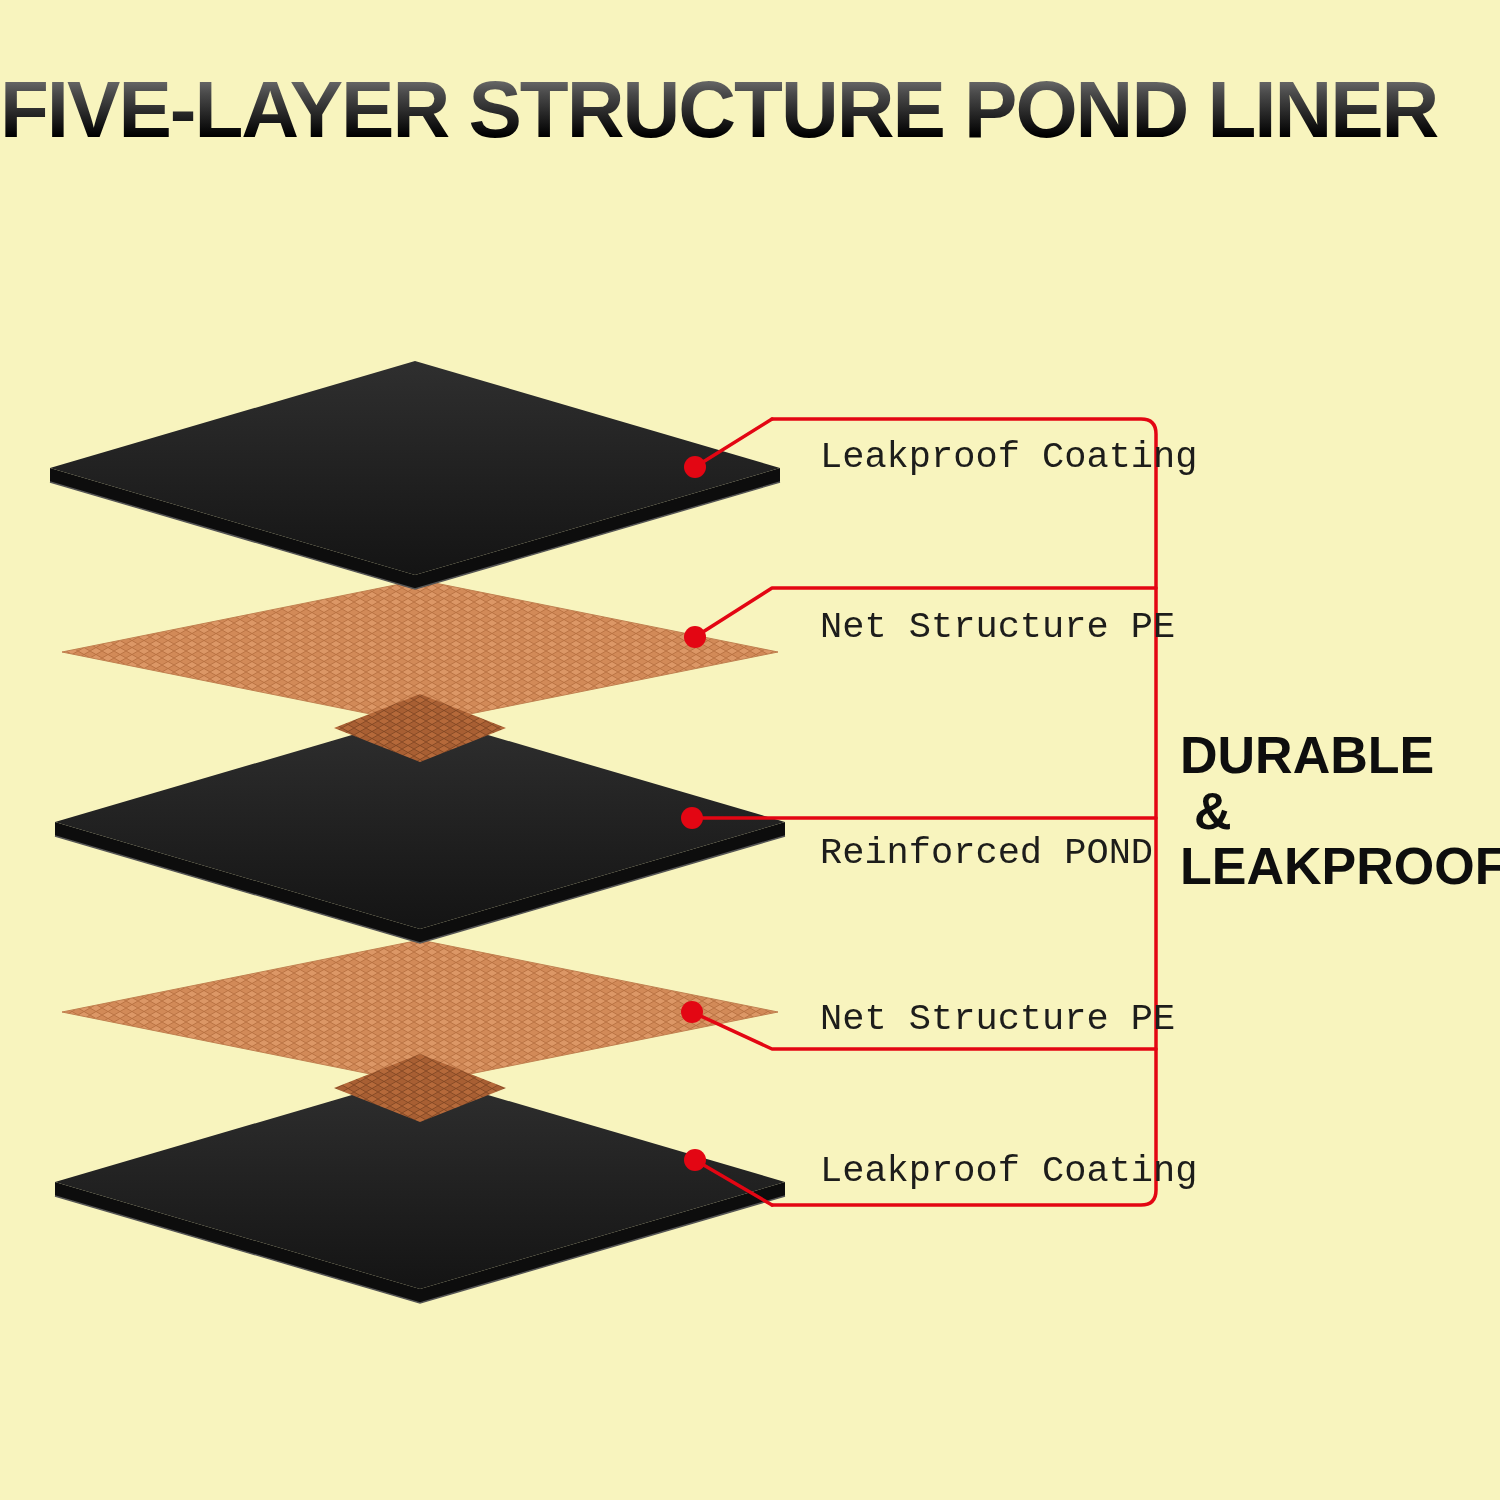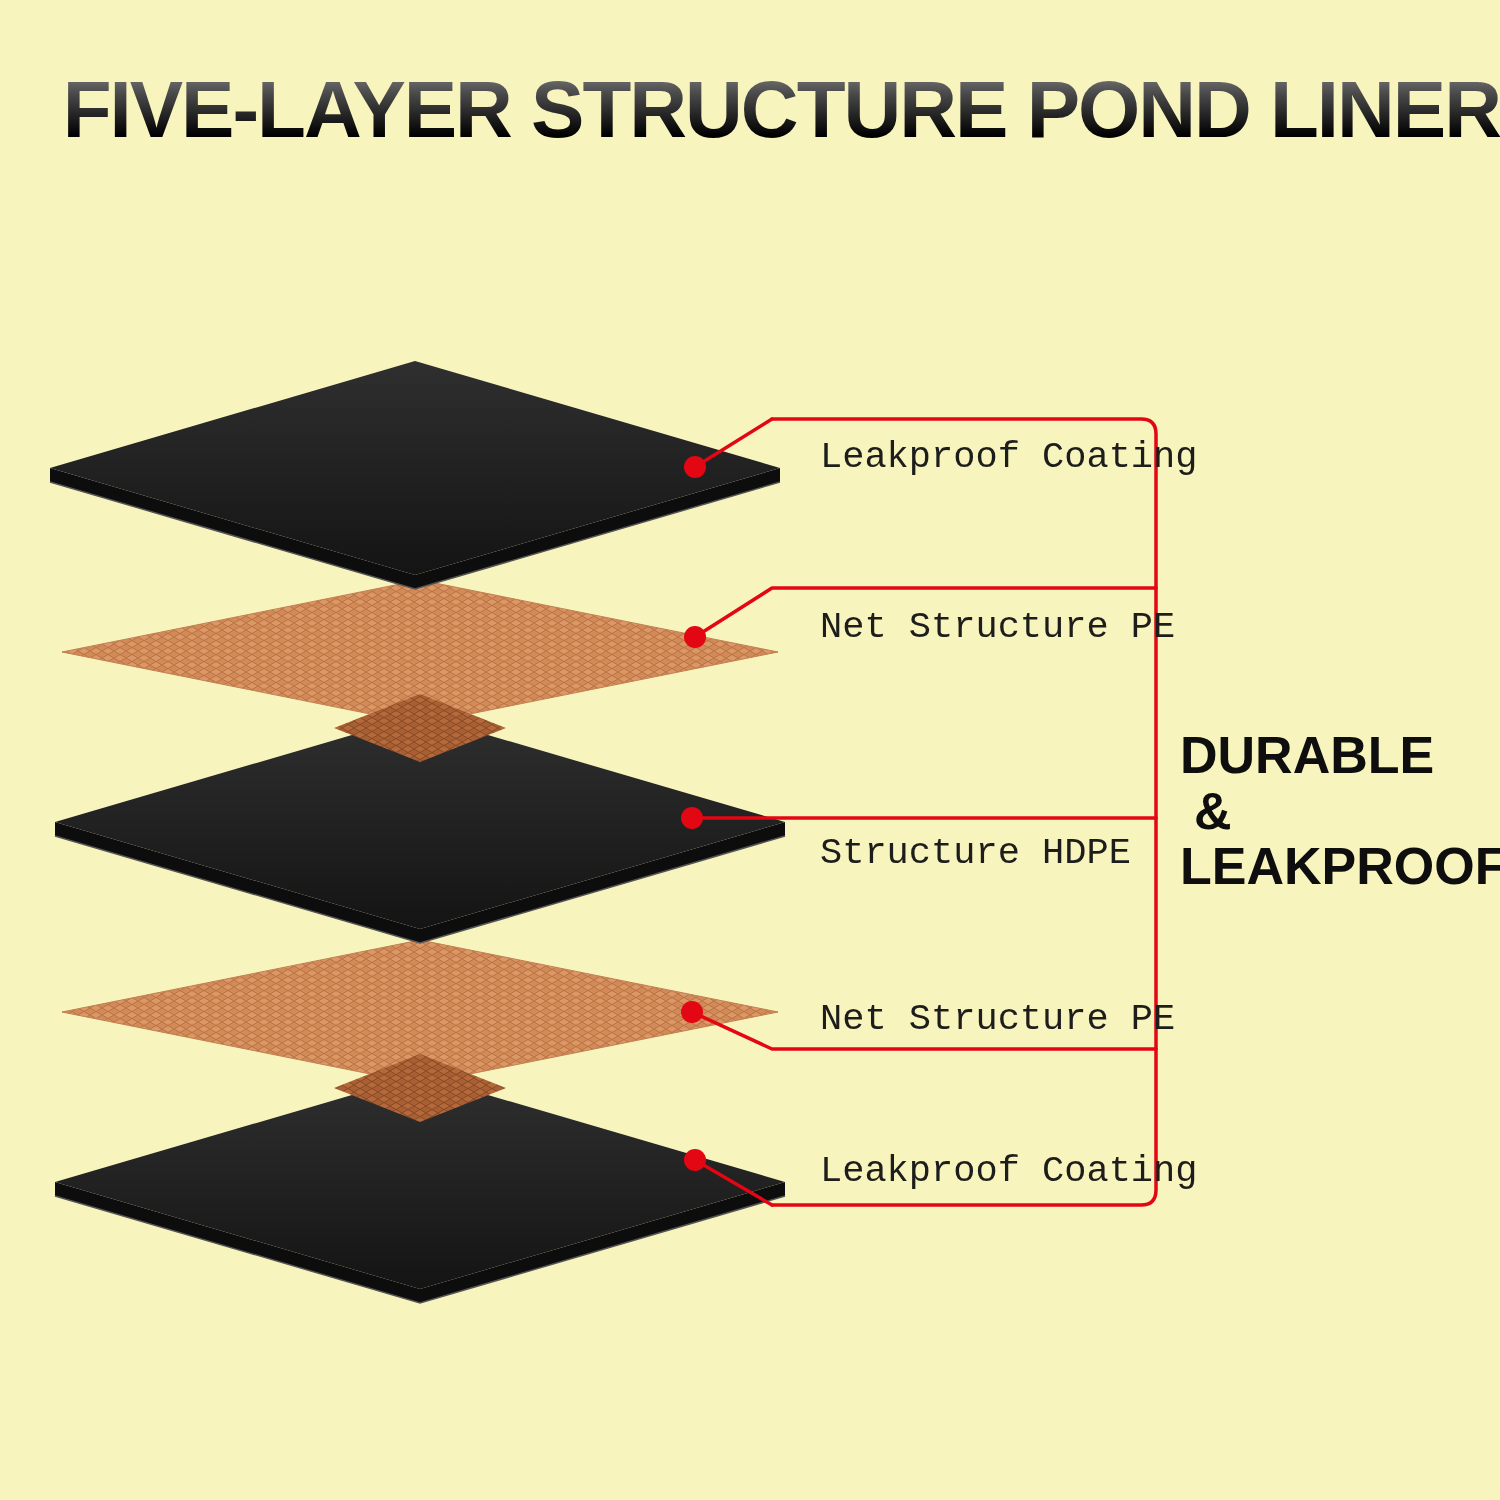--- a/index.html
+++ b/index.html
@@ -1,21 +1,21 @@
 <!DOCTYPE html>
 <html><head>
 <meta charset="utf-8">
 <style>
   html,body{margin:0;padding:0;background:#F8F4BE;}
   .canvas{
     position:relative;width:1500px;height:1500px;background:#F8F4BE;
     overflow:hidden;font-family:"Liberation Sans",sans-serif;
   }
   .title{
-    position:absolute;top:64px;left:0;width:100%;margin:0;text-align:right;
+    position:absolute;top:64px;left:0;width:100%;margin:0;text-align:left;
     font-size:80px;font-weight:bold;letter-spacing:-2px;white-space:nowrap;
     background:linear-gradient(180deg,#8d8d8d 0%,#4a4a4a 32%,#000 78%);
     -webkit-background-clip:text;background-clip:text;
     -webkit-text-fill-color:transparent;color:transparent;
   }
   .diagram-svg{position:absolute;left:0;top:0;width:1500px;height:1500px;}
   .label{
     position:absolute;font-size:37px;color:#1d1d1b;white-space:nowrap;
     font-weight:400;
     font-family:Liberation Mono, monospace;
@@ -90,21 +90,21 @@
       <circle cx="695" cy="467" r="11"></circle>
       <circle cx="695" cy="637" r="11"></circle>
       <circle cx="692" cy="818" r="11"></circle>
       <circle cx="692" cy="1012" r="11"></circle>
       <circle cx="695" cy="1160" r="11"></circle>
     </g>
   </svg>
 
   <div class="label" style="left:820px;top:436px">Leakproof Coating</div>
   <div class="label" style="left:820px;top:606px">Net Structure PE</div>
-  <div class="label" style="left:820px;top:832px">Structure HDPE</div>
+  <div class="label" style="left:820px;top:832px">Reinforced POND</div>
   <div class="label" style="left:820px;top:998px">Net Structure PE</div>
   <div class="label" style="left:820px;top:1150px">Leakproof Coating</div>
 
   <div class="note">
     <div>DURABLE</div>
     <div class="amp">&amp;</div>
     <div>LEAKPROOF</div>
   </div>
 
 </div>

